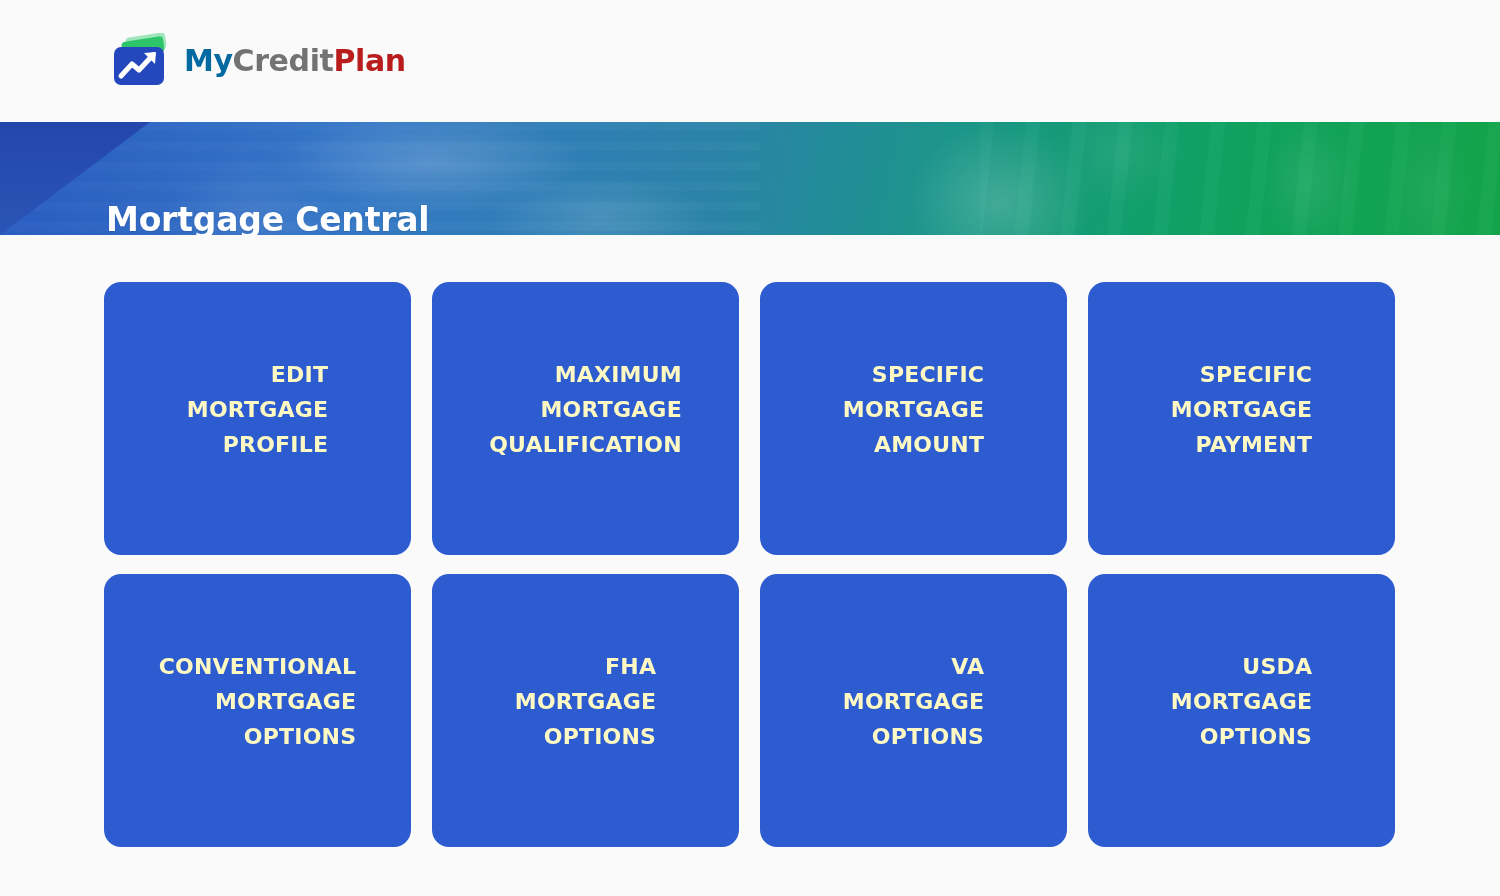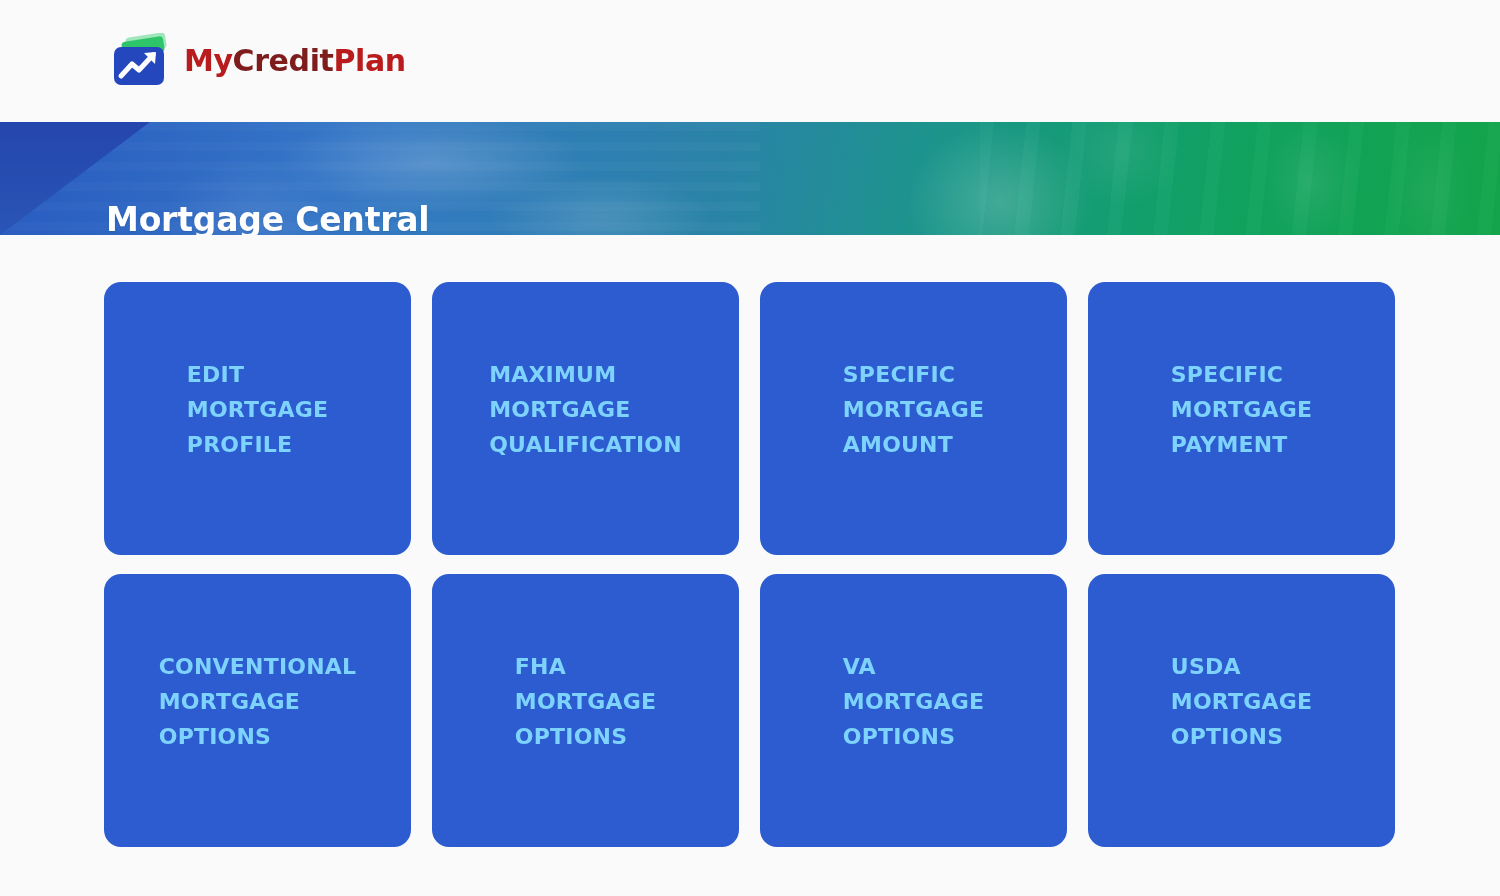--- a/index.html
+++ b/index.html
@@ -41,22 +41,22 @@
   }
 
   .brand-wordmark {
     font-size: 30px;
     font-weight: 700;
     letter-spacing: -0.4px;
     line-height: 1;
     white-space: nowrap;
     font-family: "DejaVu Sans", sans-serif;
   }
-  .wm-my   { color: #b91c1c; }
-  .wm-cred { color: #7f1d1d; }
+  .wm-my   { color: #0369a1; }
+  .wm-cred { color: #737373; }
   .wm-plan { color: #b91c1c; }
 
   
   .hero {
     position: relative;
     height: 113px;
     width: 1500px;
     overflow: hidden;
     background: #2f6fc4;
   }
@@ -160,25 +160,25 @@
     display: flex;
     align-items: center;
     justify-content: center;
     cursor: pointer;
     border: none;
     padding: 0 4px;
     box-shadow: 0 0 0 rgba(0,0,0,0);
   }
 
   .card-label {
-    color: #7dd3fc;
+    color: #fef9c3;
     font-size: 22px;
     font-weight: 700;
     line-height: 35px;
-    text-align: left;
+    text-align: right;
     text-transform: uppercase;
     letter-spacing: 0.2px;
     white-space: pre-line;
     font-family: "DejaVu Sans", sans-serif;
     transform: translateY(-9px);
   }
 </style>
 </head>
 <body>
 

